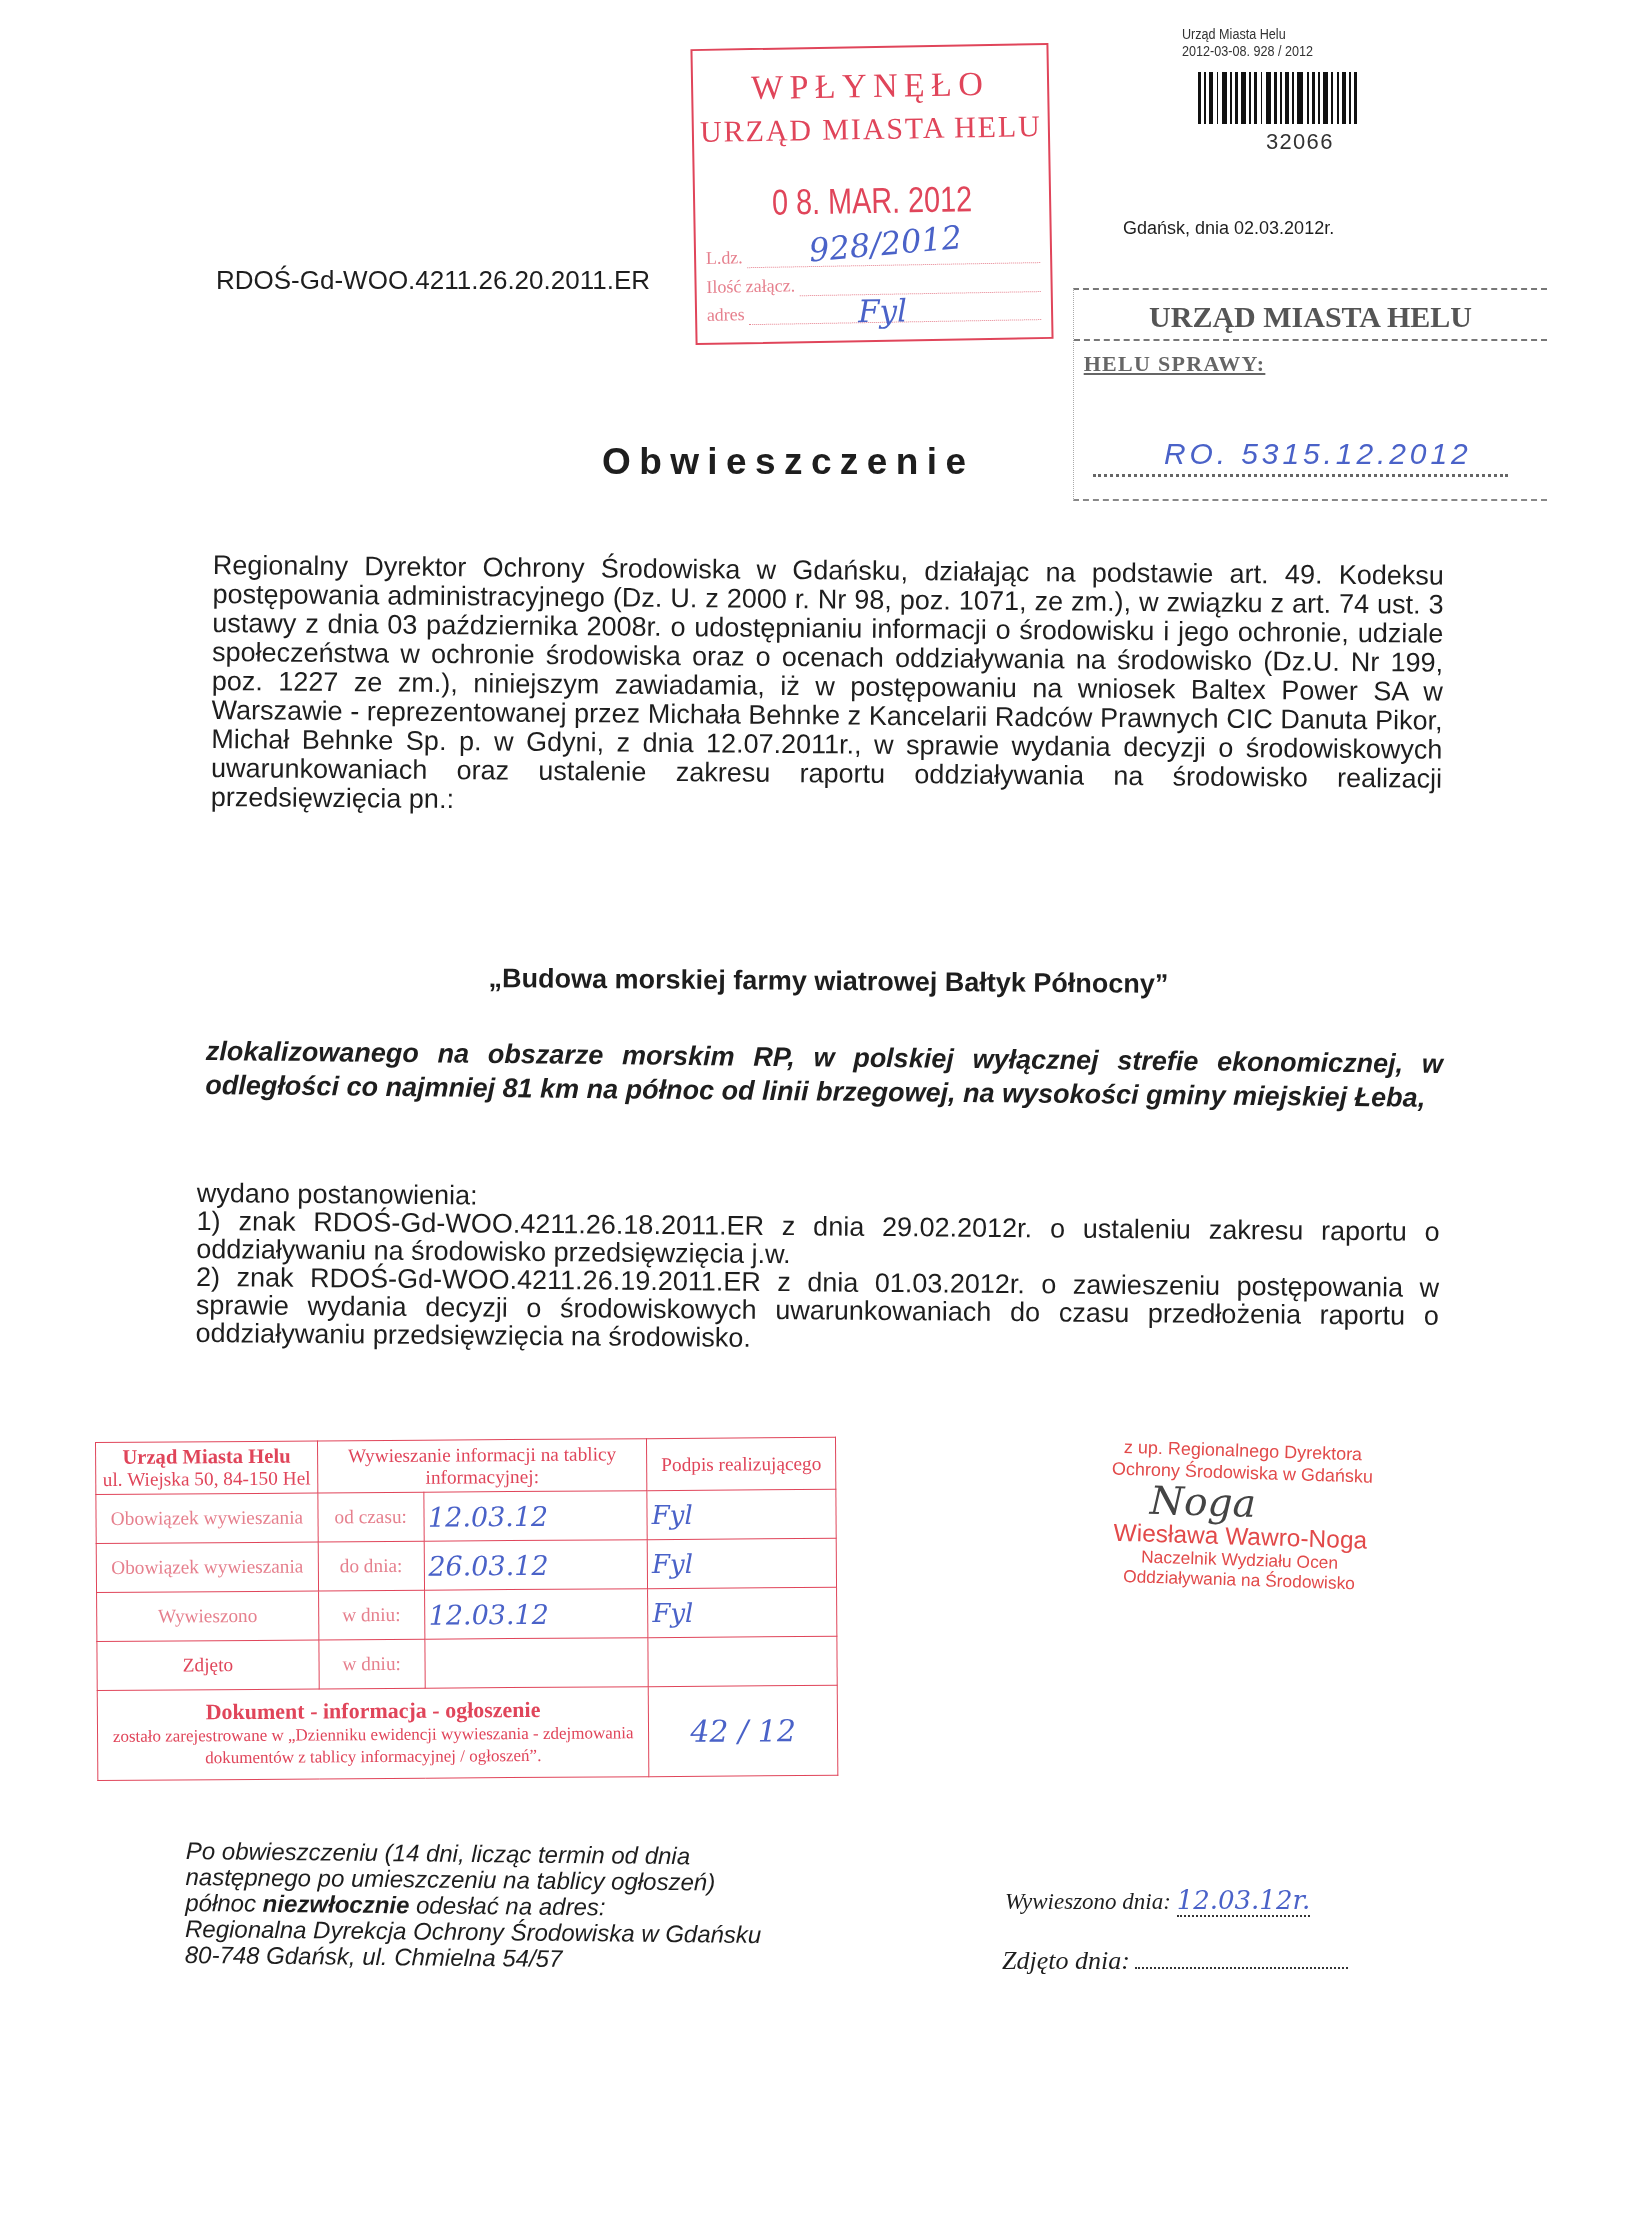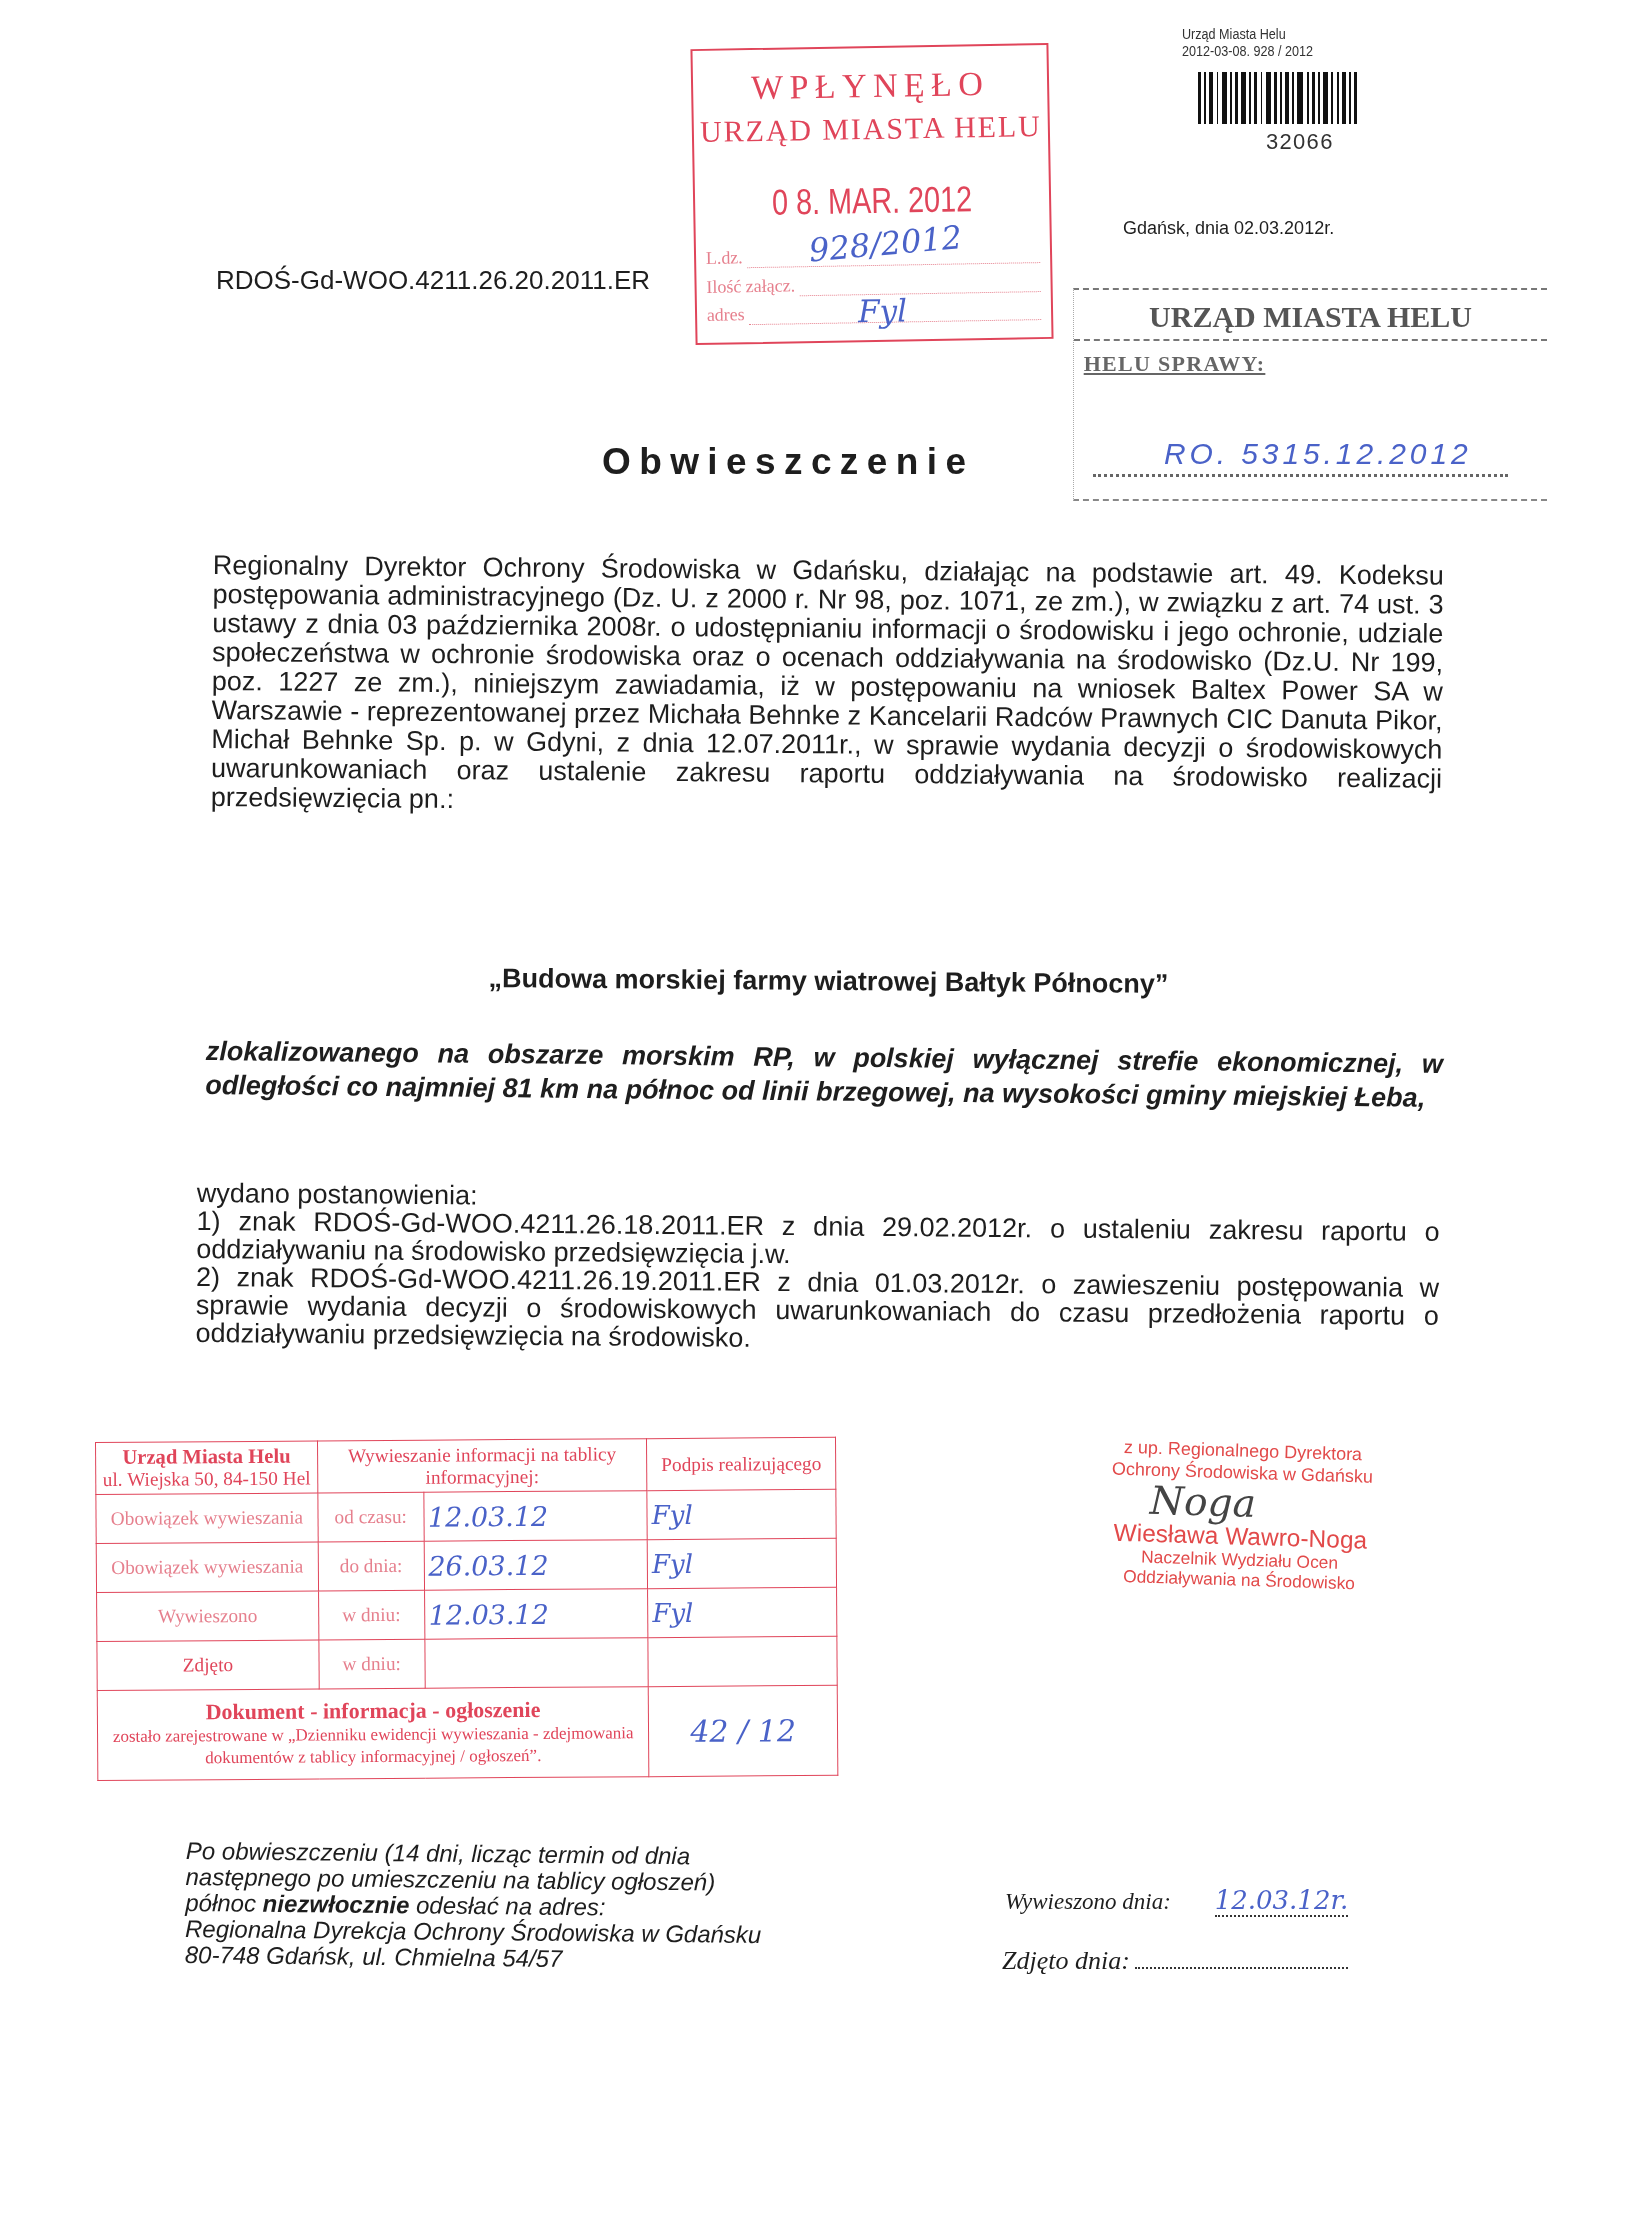--- a/index.html
+++ b/index.html
@@ -64,21 +64,21 @@
   .sig-stamp { left: 1063px; top: 1434px; width: 361px; color: #e24a4a; text-align: center; transform: rotate(1.8deg); transform-origin: left top; }
   .sig-stamp .a { font-size: 18px; line-height: 22px; }
   .sig-stamp .sig-hand { font-family: "DejaVu Serif", serif; font-style: italic; color: #444; font-size: 39px; height: 39px; line-height: 39px; margin-left: -77px; }
   .sig-stamp .name { font-size: 24.5px; line-height: 27px; }
   .sig-stamp .pos { font-size: 17.4px; line-height: 20px; }
 
   .footer { left: 186px; top: 1838px; width: 677px; font-size: 24px; line-height: 26px; font-style: italic; transform: rotate(0.6deg); transform-origin: left top; }
   .footer p { margin: 0; }
 
   .posted { left: 1005px; top: 1885px; font-family: "Liberation Serif", serif; font-style: italic; font-size: 23px; }
-  .posted .hand { font-family: "DejaVu Serif", serif; color: #4a62c8; font-size: 26px; border-bottom: 2.6px dotted #333; margin-left: 38px; }
+  .posted .hand { font-family: "DejaVu Serif", serif; color: #4a62c8; font-size: 26px; border-bottom: 2.6px dotted #333; }
   .removed { left: 1002px; top: 1946px; font-family: "Liberation Serif", serif; font-style: italic; font-size: 26px; }
   .removed .dots { display: inline-block; width: 213px; border-bottom: 2.6px dotted #333; margin-left: 5.2px; }
 </style>
 </head>
 <body>
 
 <div class="abs stamp-in">
   <div class="l1">WPŁYNĘŁO</div>
   <div class="l2">URZĄD MIASTA HELU</div>
   <div class="date">0 8. MAR. 2012</div>

